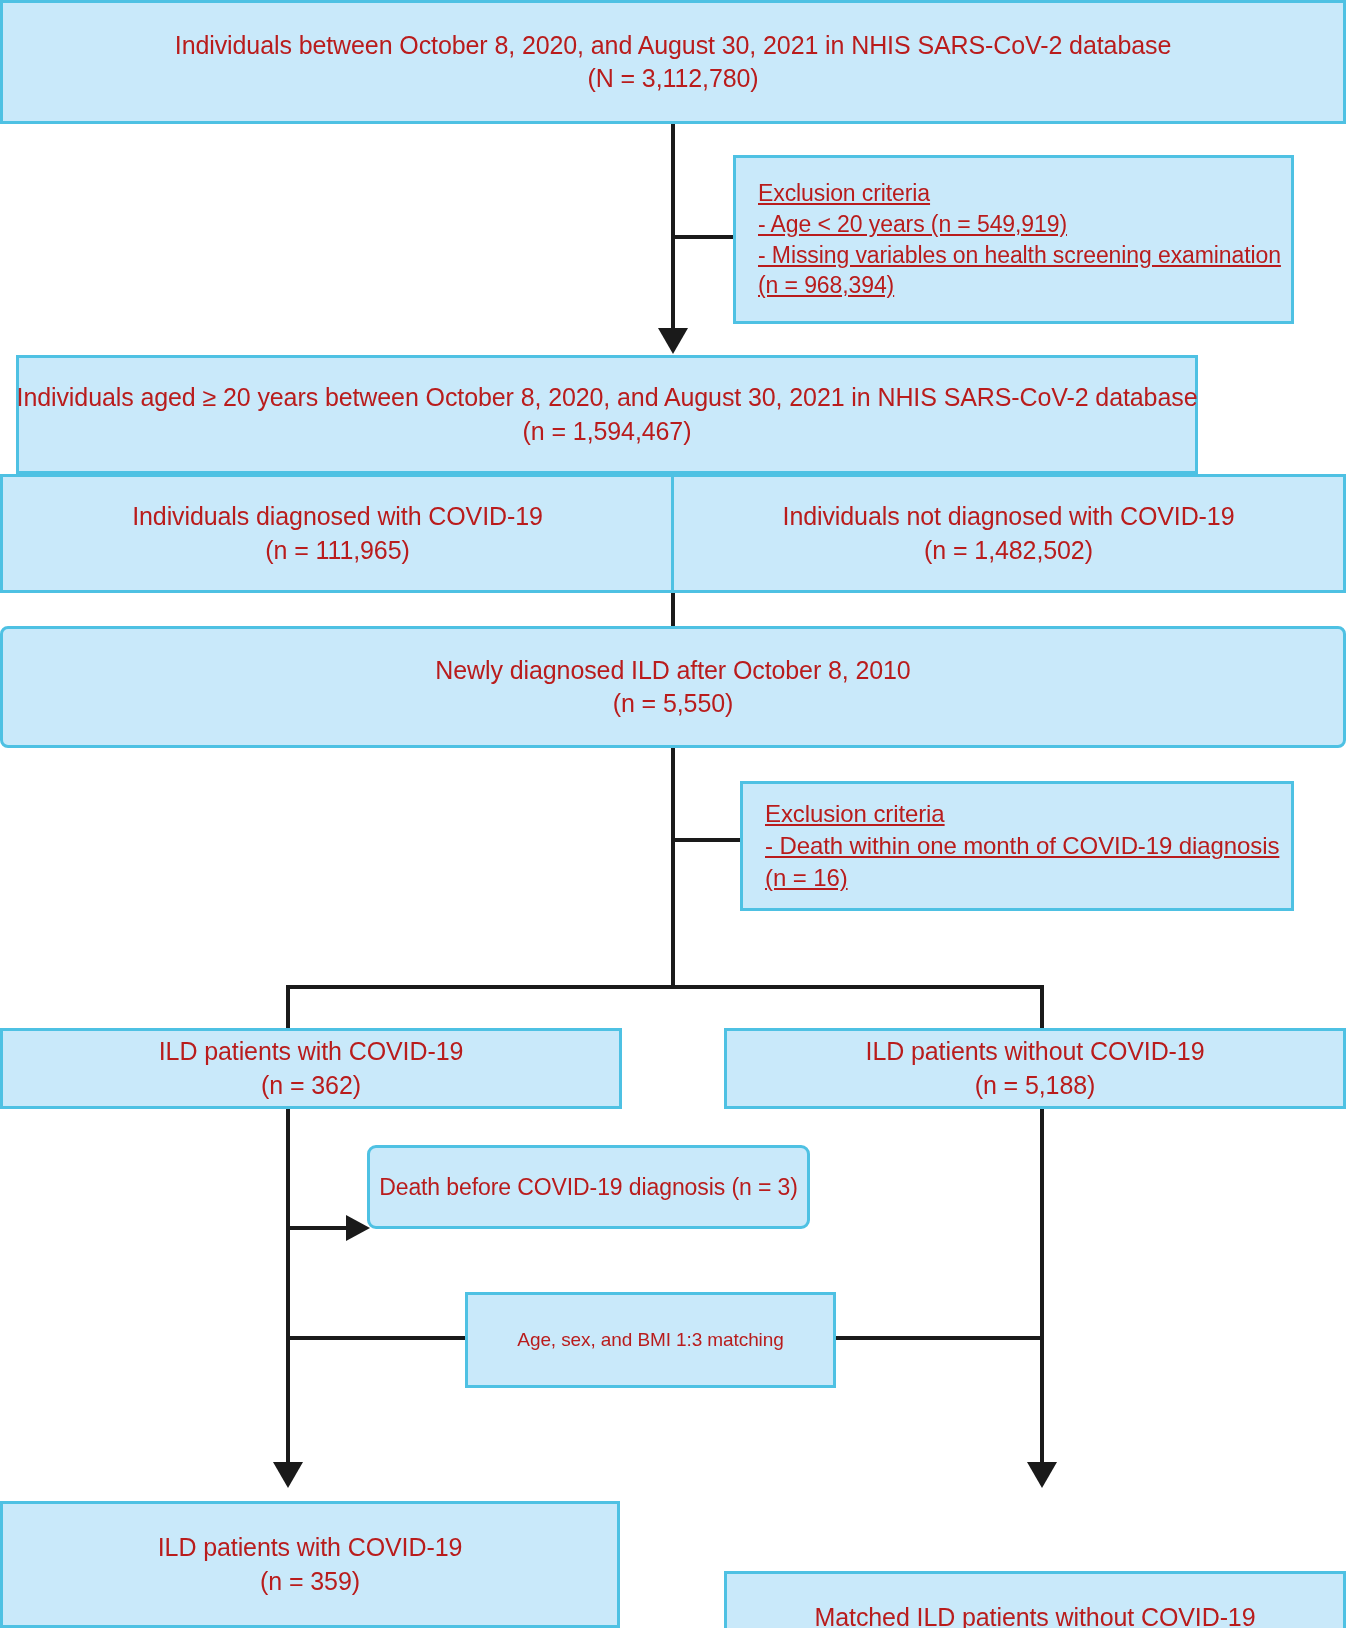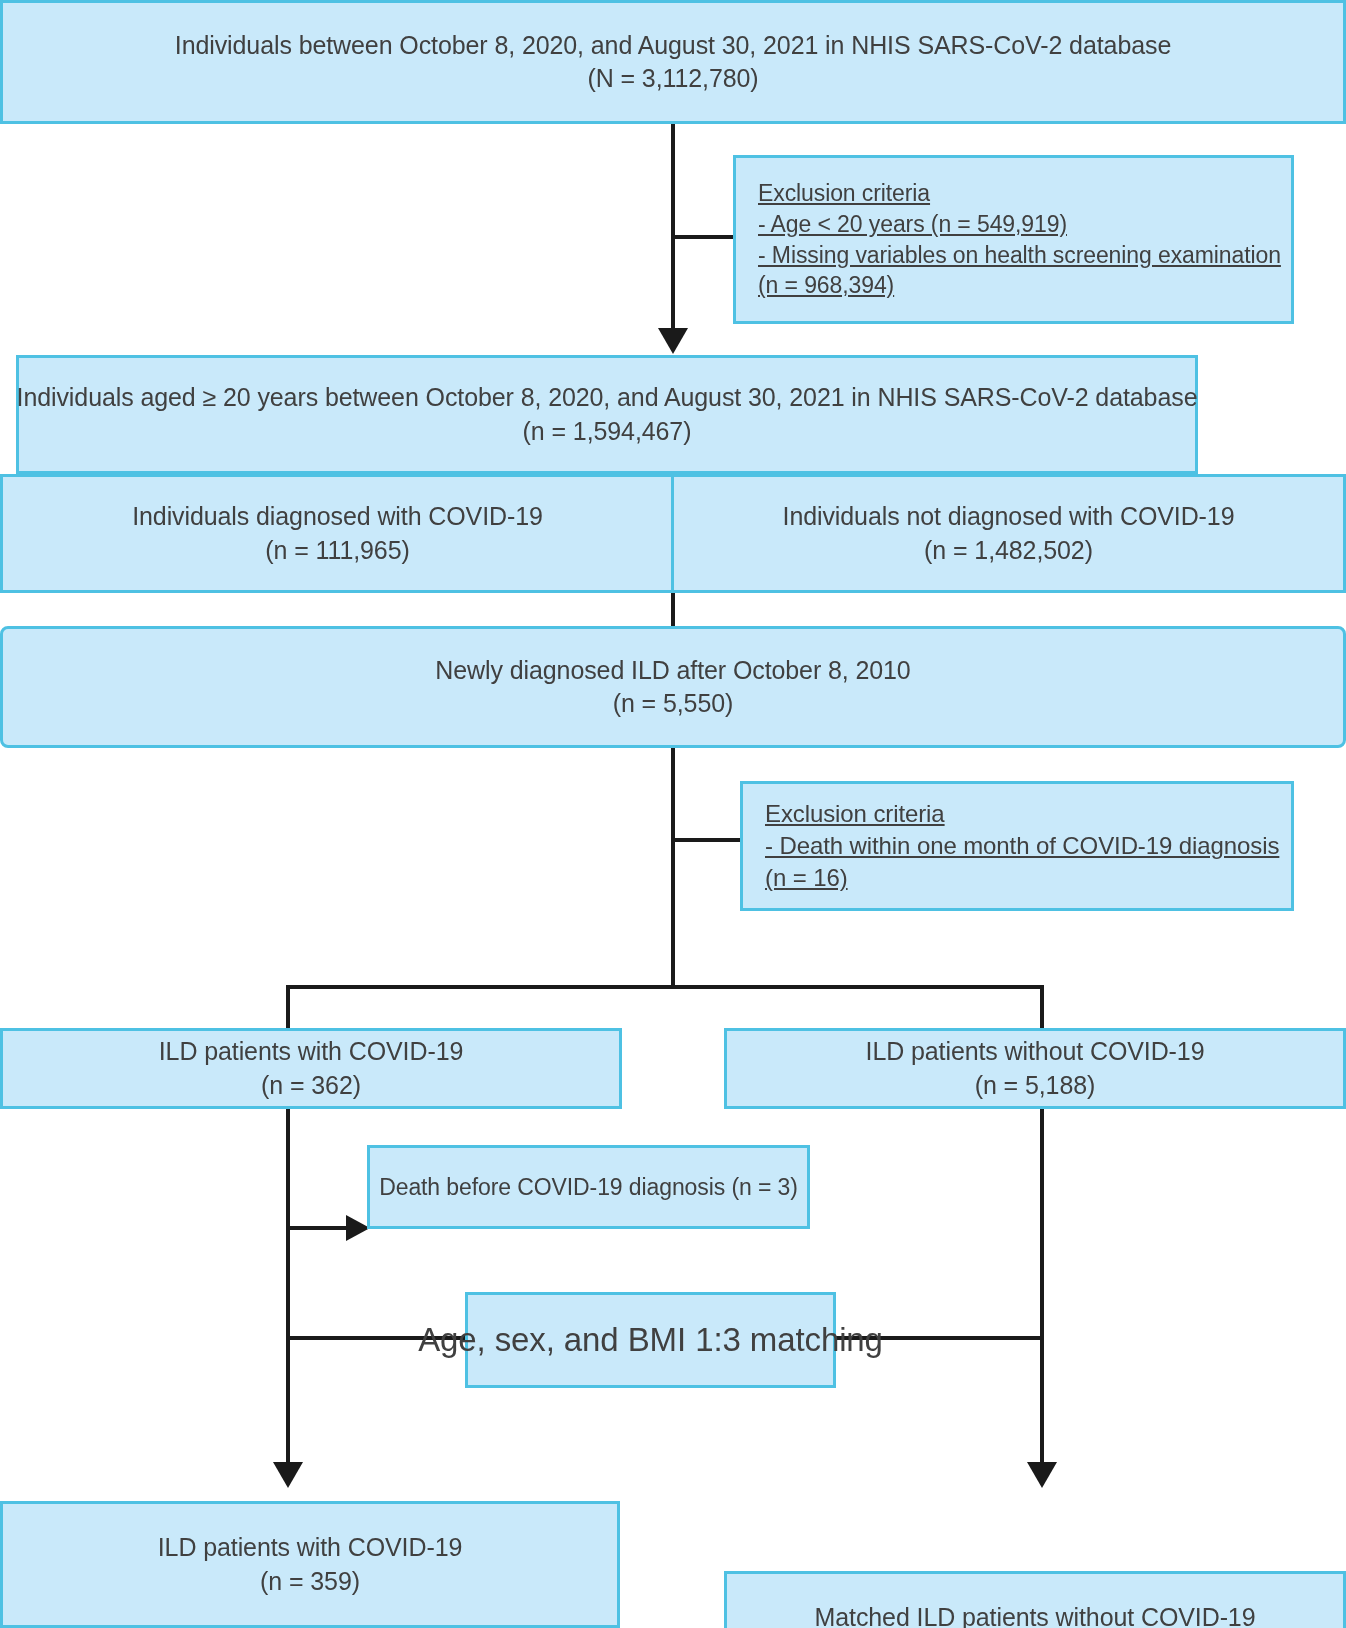--- a/index.html
+++ b/index.html
@@ -15,21 +15,21 @@
   .box{
     position:absolute;
     box-sizing:border-box;
     background:#c9e9fa;
     border:3px solid #4ec1e3;
     display:flex;
     flex-direction:column;
     align-items:center;
     justify-content:center;
     text-align:center;
-    color:#404040;
+    color:#b91c1c;
     font-size:25px;
     line-height:1.34;
     letter-spacing:-0.1px;
   }
   .box.left-align{
     align-items:flex-start;
     text-align:left;
     padding-left:22px;
     text-decoration:underline;
   }
@@ -122,28 +122,28 @@
 
   <div class="conn vline" style="left:286px;top:1109px;width:4px;height:355px;"></div>
   <div class="arrow-down" style="left:273px;top:1462px;"></div>
 
   <div class="conn vline" style="left:1040px;top:1109px;width:4px;height:355px;"></div>
   <div class="arrow-down" style="left:1027px;top:1462px;"></div>
 
   <div class="conn hline" style="left:286px;top:1226px;width:63px;height:4px;"></div>
   <div class="arrow-right" style="left:346px;top:1215px;"></div>
 
-  <div class="box" style="left: 367px; top: 1145px; width: 443px; height: 84px; font-size: 23px;">
+  <div class="box" style="left: 367px; top: 1145px; width: 443px; height: 84px; font-size: 23px; border-radius: 9px;">
     <span class="ln">Death before COVID-19 diagnosis (n = 3)</span>
   </div>
 
   <div class="conn hline" style="left:286px;top:1336px;width:182px;height:4px;"></div>
   <div class="conn hline" style="left:833px;top:1336px;width:211px;height:4px;"></div>
 
-  <div class="box" style="left: 465px; top: 1292px; width: 371px; height: 96px; font-size: 33px;">
+  <div class="box" style="left: 465px; top: 1292px; width: 371px; height: 96px; font-size: 19px;">
     <span class="ln">Age, sex, and BMI 1:3 matching</span>
   </div>
 
   <div class="box" style="left:0px;top:1501px;width:620px;height:127px;">
     <span class="ln">ILD patients with COVID-19</span>
     <span class="ln">(n = 359)</span>
   </div>
   <div class="box" style="left:724px;top:1571px;width:622px;height:127px;">
     <span class="ln">Matched ILD patients without COVID-19</span>
     <span class="ln">(n = 1,077)</span>

